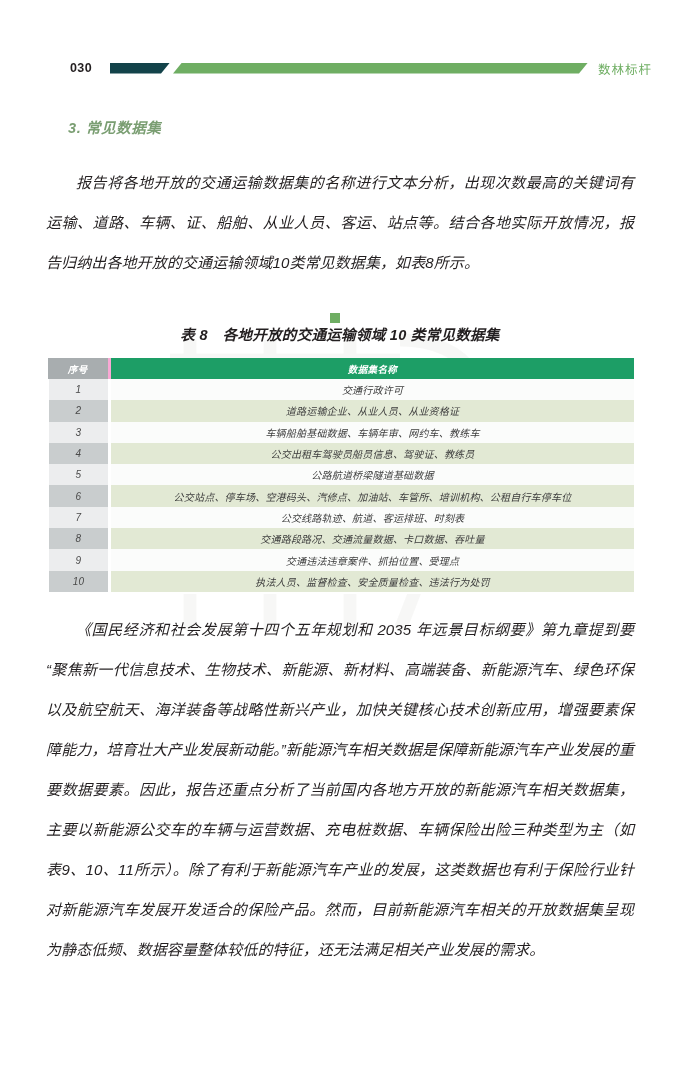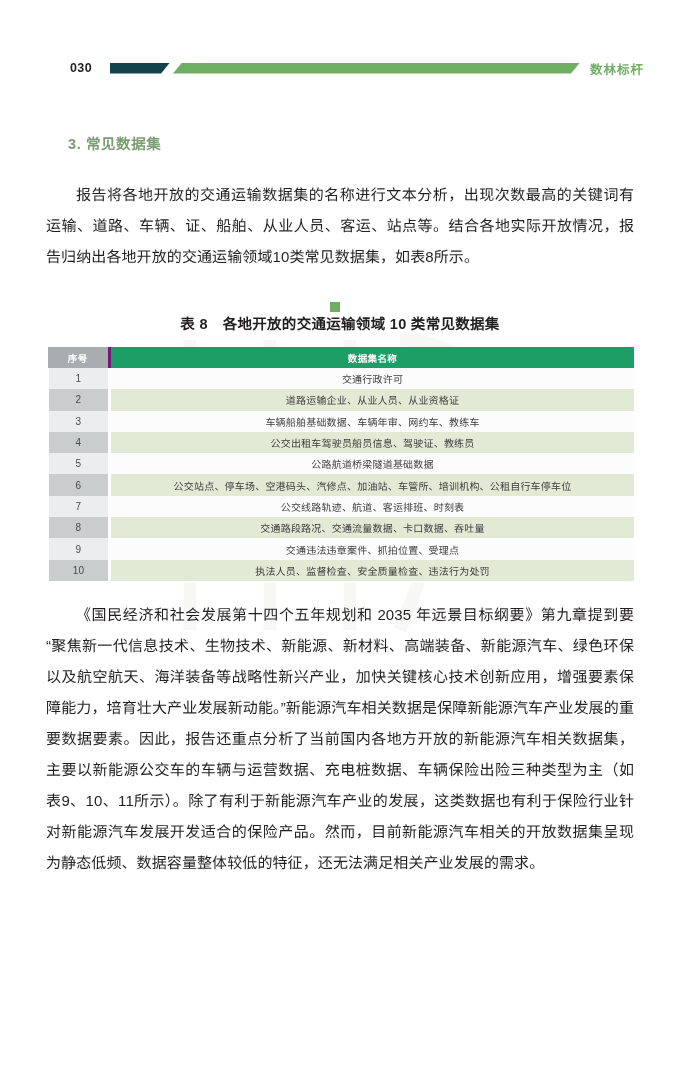--- a/index.html
+++ b/index.html
@@ -74,49 +74,50 @@
   }
   .rule-green {
     flex: 1 1 auto;
     height: 11px;
     margin-left: 3px;
     background: #6fae63;
     -webkit-clip-path: polygon(9px 0, 100% 0, calc(100% - 9px) 100%, 0 100%);
     clip-path: polygon(9px 0, 100% 0, calc(100% - 9px) 100%, 0 100%);
   }
   .brand {
-    margin-right: 36px;
+    margin-right: 28px;
     font-size: 12.5px;
-    font-weight: bold;
+    font-weight: normal;
     color: #6fae63;
     letter-spacing: 1px;
     white-space: nowrap;
   }
 
   
   .content {
     position: absolute;
     left: 46px;
-    top: 132px;
+    top: 116px;
     width: 588px;
     z-index: 1;
+    font-style: italic;
   }
 
   .section-heading {
     font-size: 14.5px;
     font-weight: bold;
     color: #7a9e72;
     letter-spacing: 0.6px;
     margin: 0 0 26px 22px;
   }
 
   p.body {
     margin: 0;
     font-size: 15px;
-    line-height: 31px;
+    line-height: 40px;
     text-align: justify;
     text-justify: inter-ideograph;
     text-indent: 2em;
     color: #231f20;
     letter-spacing: 0.1px;
   }
 
   
   .table-caption {
     margin: 30px 0 14px 0;
@@ -156,21 +157,21 @@
     padding: 0;
   }
   th.th-idx {
     background: #a8adaf;
     color: #ffffff;
     margin-left: 24px;
   }
   th.th-name {
     background: #1d9e66;
     color: #ffffff;
-    border-left: 3px solid #701a75;
+    border-left: 3px solid #f9a8d4;
   }
 
   .data-table tbody td {
     height: 21.3px;
     padding: 0;
     text-align: center;
     vertical-align: middle;
     letter-spacing: 0.2px;
   }
   td.td-idx {

